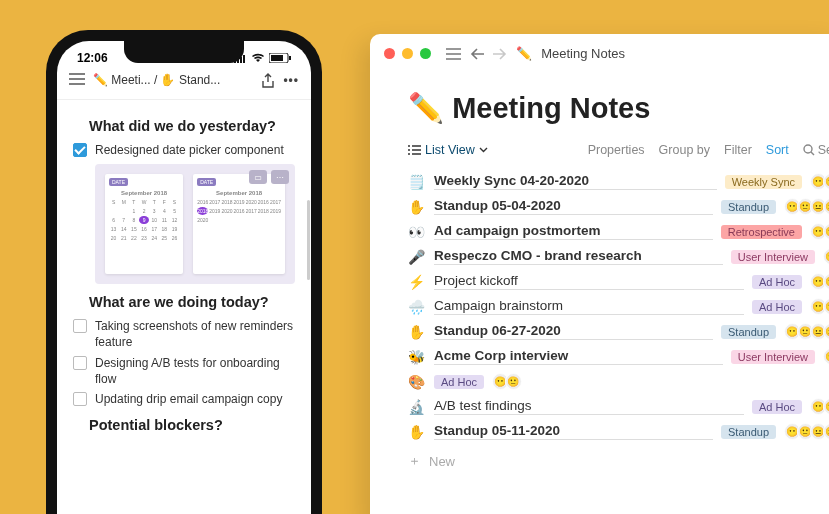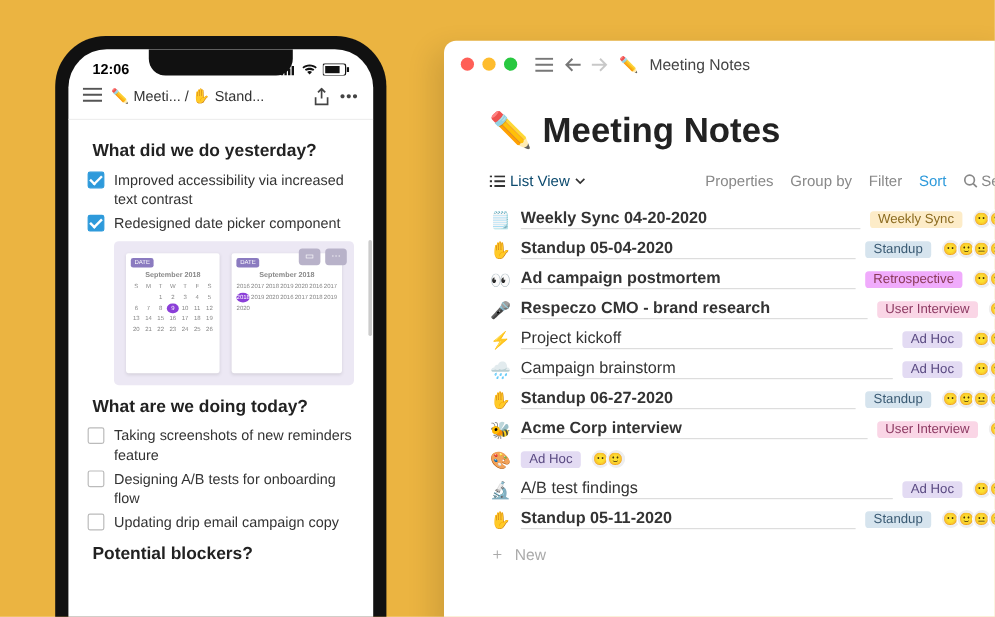--- a/index.html
+++ b/index.html
@@ -7,21 +7,21 @@
 
 .phone{position:absolute;left:46px;top:30px;width:276px;height:560px;background:#111;border-radius:42px;padding:11px}
 .screen{background:#fff;border-radius:32px;width:100%;height:100%;overflow:hidden;position:relative}
 .notch{position:absolute;top:0;left:50%;transform:translateX(-50%);width:120px;height:22px;background:#111;border-radius:0 0 14px 14px;z-index:5}
 .statusbar{display:flex;justify-content:space-between;align-items:center;padding:10px 20px 2px;font-size:12px;font-weight:600}
 .sb-right{display:flex;gap:4px;align-items:center}
 .sb-right svg{display:block}
 .nav{display:flex;align-items:flex-start;padding:6px 12px 10px;gap:8px;border-bottom:1px solid #eee;font-size:12px;color:#333}
 .nav .bc{flex:1;white-space:nowrap;overflow:hidden;text-overflow:ellipsis}
 .content{padding:8px 16px 0;font-size:12px;color:#333;height:calc(100% - 70px);overflow:hidden;position:relative}
-h4{font-size:14.5px;font-weight:700;margin:10px 4px 8px;color:#222}
+h4{font-size:14.5px;font-weight:700;margin:10px 16px 8px;color:#222}
 .todo{display:flex;gap:8px;margin:4px 0;line-height:1.35}
 .chk{width:14px;height:14px;border:1.5px solid #bbb;border-radius:2px;flex-shrink:0;margin-top:1px;position:relative}
 .chk.done{background:#2e9adb;border-color:#2e9adb}
 .chk.done::after{content:"";position:absolute;left:3px;top:0;width:4px;height:8px;border:solid #fff;border-width:0 2px 2px 0;transform:rotate(45deg)}
 .imgblock{background:#ece8f4;border-radius:4px;margin:6px 0 2px 22px;padding:10px;display:flex;gap:10px;position:relative}
 .imgblock .cal{background:#fff;flex:1;height:100px;border-radius:2px;box-shadow:0 1px 3px rgba(0,0,0,.1);padding:4px;font-size:5px;color:#888}
 .cal .lbl{background:#8b7bc0;color:#fff;display:inline-block;padding:1px 3px;border-radius:2px;font-size:5px;margin-bottom:2px}
 .calhdr{font-size:6px;font-weight:600;margin:2px 0;text-align:center}
 .grid{display:grid;grid-template-columns:repeat(7,1fr);gap:1px;font-size:5px;text-align:center}
 .grid span{padding:1px 0}
@@ -78,24 +78,20 @@
           <path d="M0 1h16M0 6h16M0 11h16" stroke="#555" stroke-width="1.6"></path>
         </svg>
     <span class="bc">✏️ Meeti...  /  ✋ Stand...</span>
     <svg width="14" height="16">
           <path d="M7 1v8M4 4l3-3 3 3M2 8v6h10V8" fill="none" stroke="#444" stroke-width="1.4"></path>
         </svg>
     <span style="letter-spacing:1px;font-weight:700;color:#444">•••</span>
   </div>
   <div class="content">
     <h4>What did we do yesterday?</h4>
-    <div class="todo">
-          <div class="chk done"></div>
-          <span>Improved accessibility via increased text contrast</span>
-        </div>
     <div class="todo">
           <div class="chk done"></div>
           <span>Redesigned date picker component</span>
         </div>
     <div class="imgblock">
       <div class="imgctrl">
             <div>▭</div>
             <div>⋯</div>
           </div>
       <div class="cal">
@@ -247,21 +243,21 @@
           <span class="avatars">
             <span>😶</span>
             <span>🙂</span>
             <span>😐</span>
             <span>😑</span>
           </span>
         </div>
         <div class="row">
           <span class="emo">👀</span>
           <span class="ttl bold">Ad campaign postmortem</span>
-          <span class="tag" style="background:#f0abfc;color:#8a3a57">Retrospective</span>
+          <span class="tag" style="background:#fca5a5;color:#8a3a57">Retrospective</span>
           <span class="avatars">
             <span>😶</span>
             <span>🙂</span>
           </span>
         </div>
         <div class="row">
           <span class="emo">🎤</span>
           <span class="ttl bold">Respeczo CMO - brand research</span>
           <span class="tag" style="background:#fad6e6;color:#8d3a63">User Interview</span>
           <span class="avatars">

